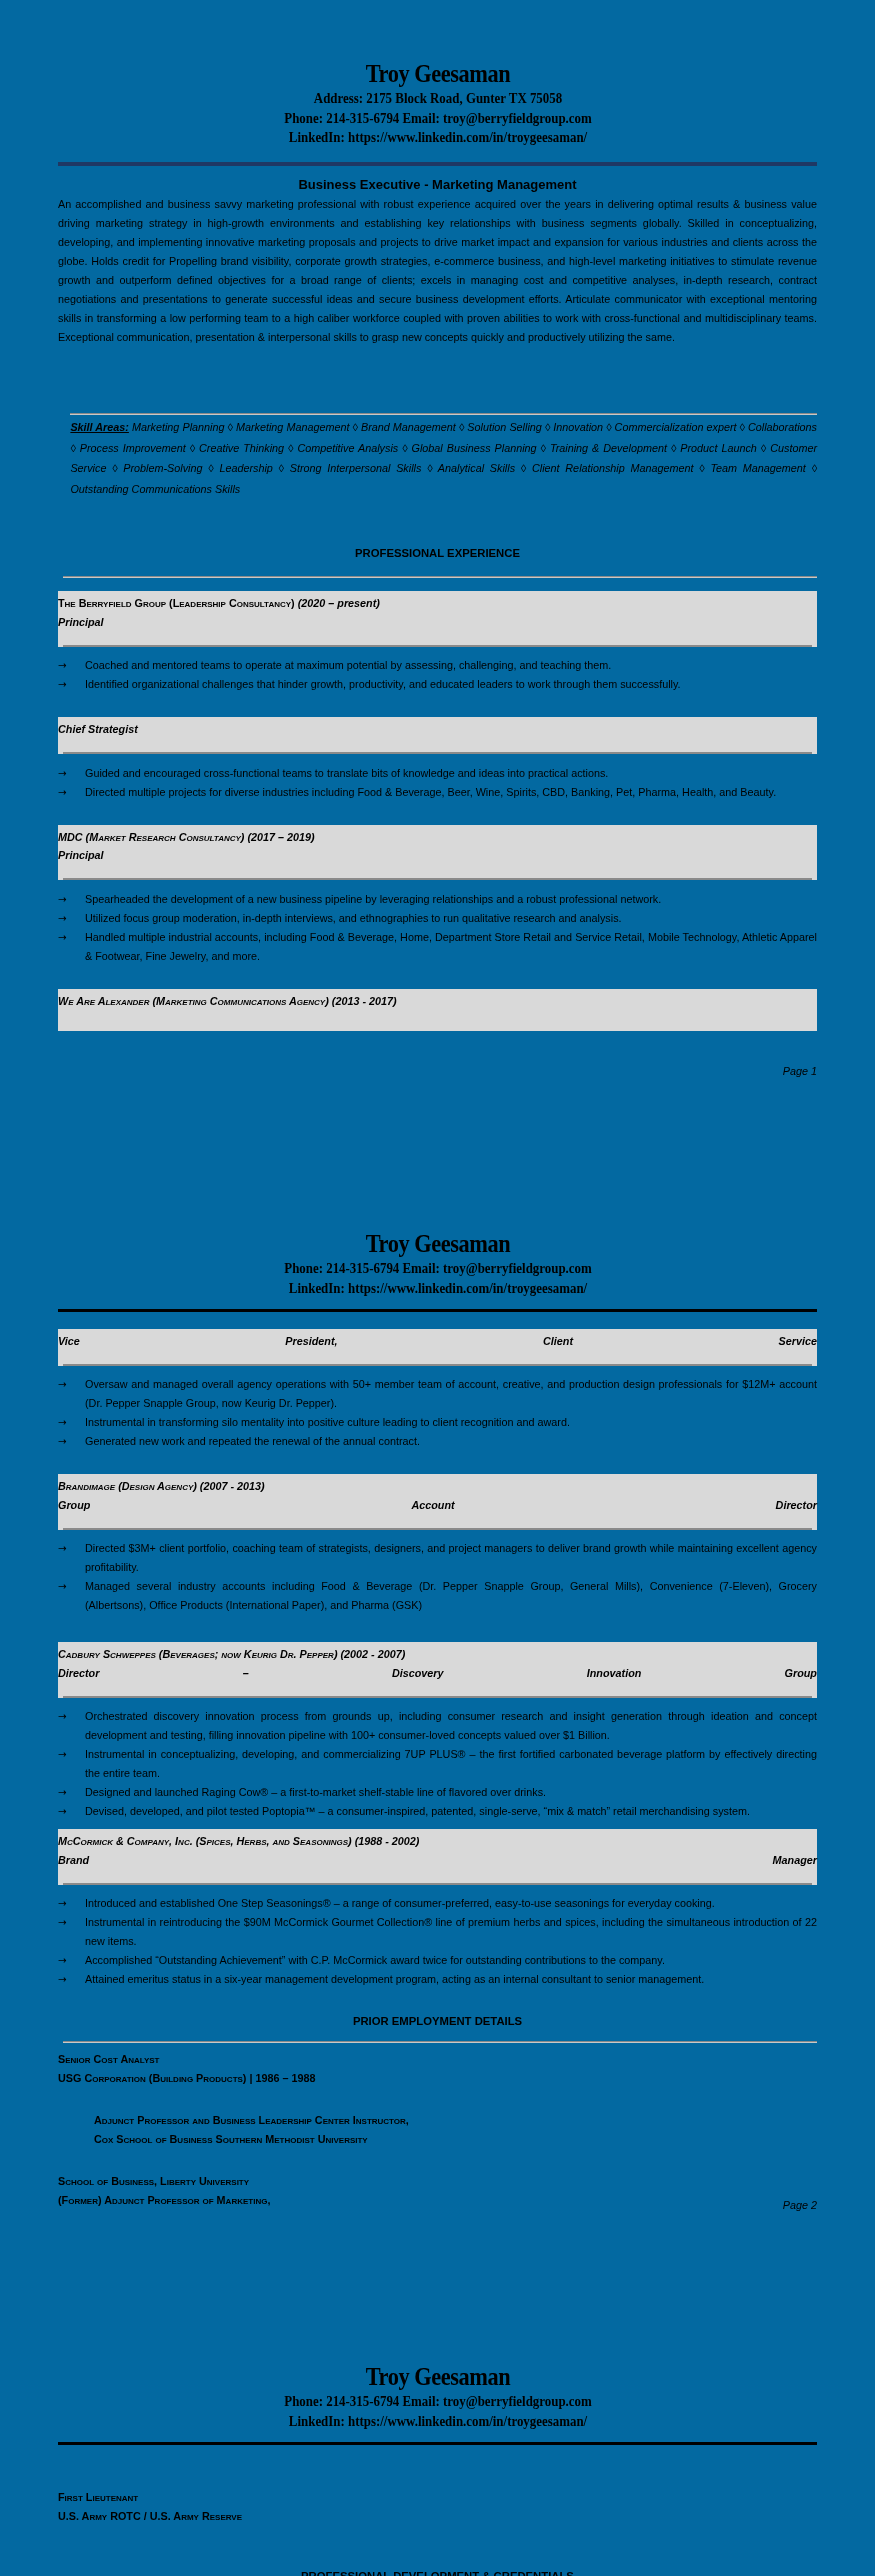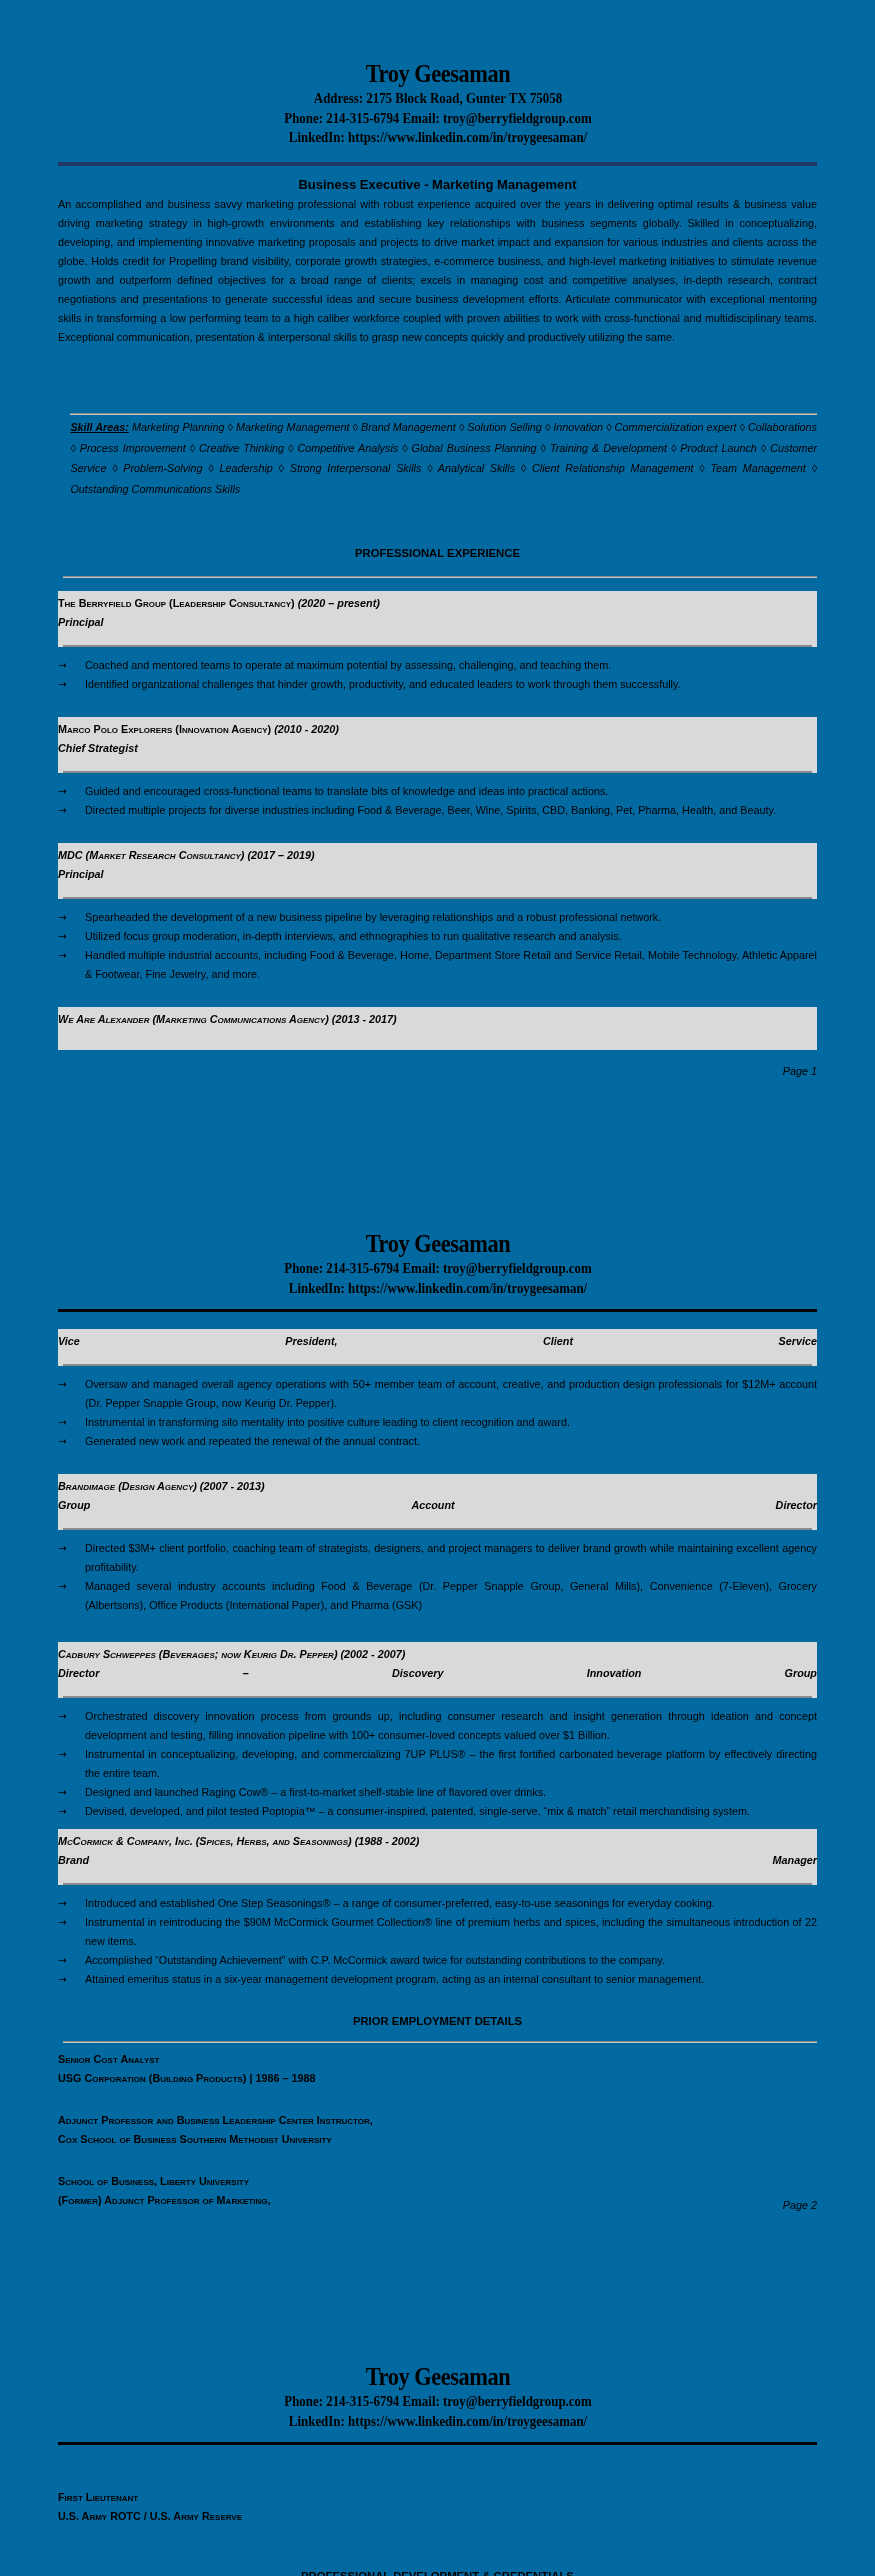--- a/index.html
+++ b/index.html
@@ -65,21 +65,20 @@
         <div class="band-rule"></div>
       </div>
       <ul class="bullets" style="margin-top:1px;">
         <li><span class="arrow">→</span><span>Coached and mentored teams to operate at maximum potential by assessing, challenging, and teaching them.</span></li>
         <li><span class="arrow">→</span><span>Identified organizational challenges that hinder growth, productivity, and educated leaders to work through them successfully.</span></li>
       </ul>
     </div>
 
     <div class="job" style="margin-top:23px;">
       <div class="job-band">
-        <div class="co"><span>Marco Polo Explorers (Innovation Agency)</span> <span class="dates">(2010 - 2020)</span></div>
         <div class="role">
             <span>Chief Strategist</span>
           </div>
         <div class="band-rule"></div>
       </div>
       <ul class="bullets" style="margin-top:1px;">
         <li><span class="arrow">→</span><span>Guided and encouraged cross-functional teams to translate bits of knowledge and ideas into practical actions.</span></li>
         <li><span class="arrow">→</span><span>Directed multiple projects for diverse industries including Food &amp; Beverage, Beer, Wine, Spirits, CBD, Banking, Pet, Pharma, Health, and Beauty.</span></li>
       </ul>
     </div>
@@ -189,21 +188,21 @@
       </ul>
     </div>
 
     <div class="section-title" style="margin-top:24px;">PRIOR EMPLOYMENT DETAILS</div>
     <div class="gray-rule" style="margin:11.3px 0 7.2px 5.2px;"></div>
     <div class="prior">
       <div>
         <div class="t">Senior Cost Analyst</div>
         <div class="t">USG Corporation (Building Products) | 1986 – 1988</div>
       </div>
-      <div style="margin-top:23px;">
+      <div style="margin-top:23px;margin-left:36px;">
         <div class="t">Adjunct Professor and Business Leadership Center Instructor,</div>
         <div class="t">Cox School of Business Southern Methodist University</div>
       </div>
       <div style="margin-top:23px;">
         <div class="t">School of Business, Liberty University</div>
         <div class="t">(Former) Adjunct Professor of Marketing,</div>
       </div>
     </div>
   </div>
 

